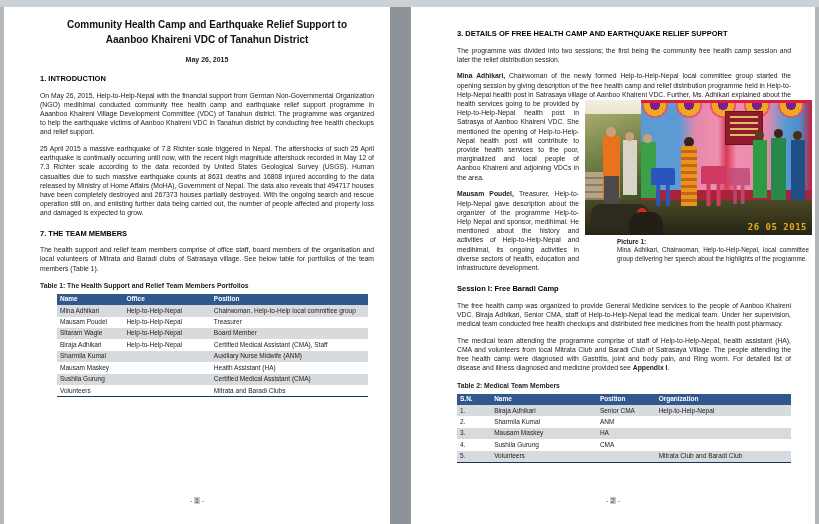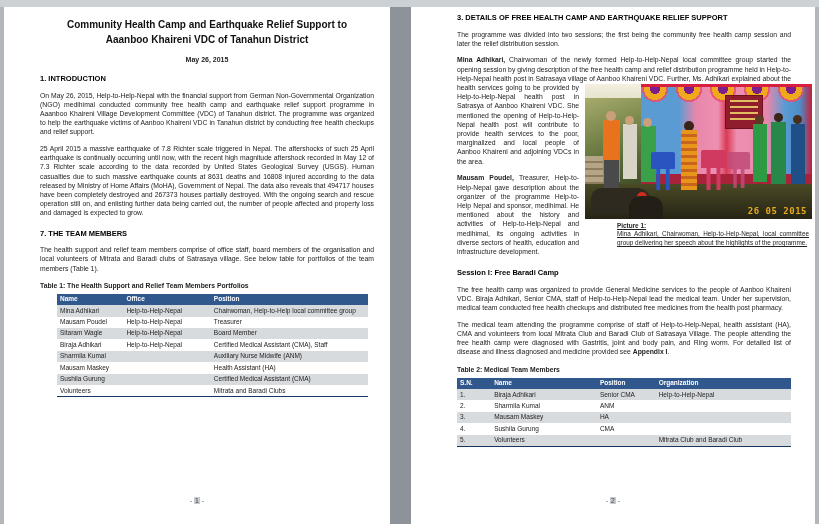--- a/index.html
+++ b/index.html
@@ -8,21 +8,21 @@
     background:#ccd1d6;
     font-family:"Liberation Sans",sans-serif;
     -webkit-font-smoothing:antialiased;
   }
   .viewer{position:relative;width:819px;height:524px;}
   .pages{position:absolute;top:7px;left:0;right:0;bottom:0;display:flex;}
   .edge{width:4px;background:#b3b7bc;flex:0 0 auto;}
   .gutter{width:21px;background:#8e9399;flex:0 0 auto;}
   .page{background:#ffffff;height:517px;position:relative;overflow:hidden;box-sizing:border-box;flex:0 0 auto;}
   .page-1{width:386px;padding:6px 16px 0 36px;}
-  .page-2{width:404px;padding:2px 24px 0 46px;}
+  .page-2{width:404px;padding:18px 24px 0 46px;}
 
   
   .doc-title{
     width:322px;margin:4px auto 0 auto;text-align:center;
     font-size:10px;font-weight:bold;line-height:15px;color:#111;
   }
   .doc-date{text-align:center;font-size:7px;font-weight:bold;color:#222;margin-top:9px;}
   .h-sec{font-size:7.5px;font-weight:bold;color:#000;margin:11px 0 0 0;}
   .h-session{font-size:7.5px;font-weight:bold;color:#000;margin:12px 0 0 0;clear:both;}
   p.body{
@@ -52,21 +52,20 @@
   .footer{
     position:absolute;bottom:20px;left:0;right:0;text-align:center;
     font-size:6.8px;color:#444;
   }
   .footer .field{background:#c7cbd0;padding:0 1px;}
 
   
   .photo-float{
     display:block;float:right;width:227px;
     margin:1px -21px 2px 6px;
-    text-decoration:underline;
   }
   .photo-float span{display:block;}
   .photo{
     position:relative;width:227px;height:135px;overflow:hidden;background:#5a9bd4;
   }
   .ph{position:absolute;}
   .ph-sky{left:0;top:0;width:62px;height:30px;background:linear-gradient(#f4efe0,#d8d6b8);}
   .ph-hill{left:0;top:14px;width:62px;height:88px;
     background:linear-gradient(160deg,#a8ab6c 0%,#7d8a4e 35%,#5d6c3a 65%,#3f4a26 100%);}
   .ph-wall{left:0;top:72px;width:34px;height:34px;

